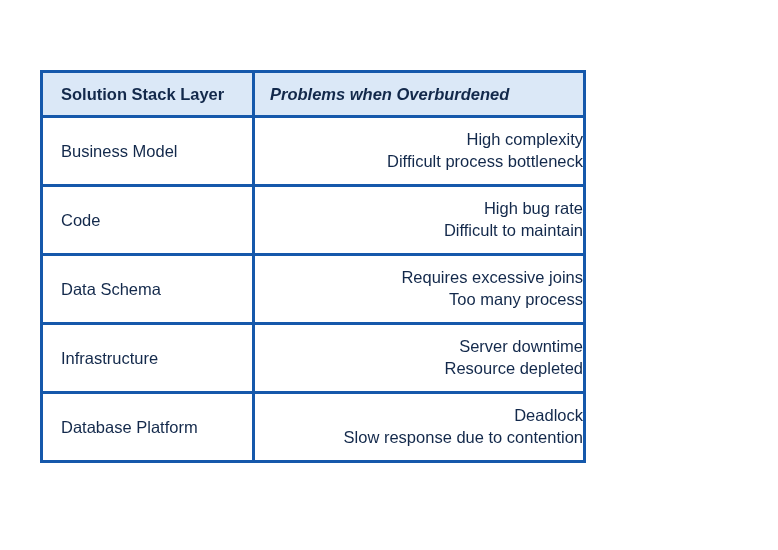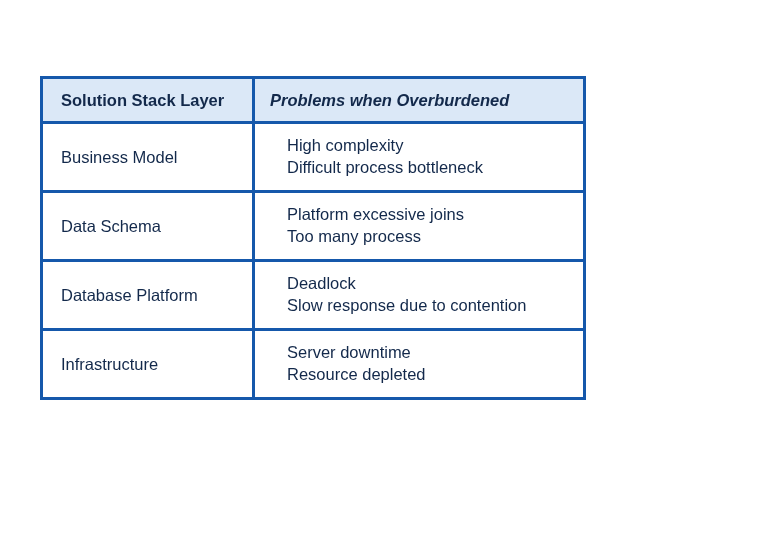--- a/index.html
+++ b/index.html
@@ -10,21 +10,21 @@
     width: 778px;
     height: 550px;
     background: #ffffff;
     font-family: "Liberation Sans", sans-serif;
     overflow: hidden;
   }
 
   #table-wrap {
     position: absolute;
     left: 40px;
-    top: 76px;
+    top: 70px;
     width: 543px;
   }
 
   table.stack-table {
     border-collapse: collapse;
     table-layout: fixed;
     width: 543px;
     border: 3px solid #1558ab;
   }
 
@@ -60,21 +60,21 @@
 
   tbody td.cell-layer {
     padding-left: 18px;
   }
   tbody td.cell-probs {
     padding-left: 32px;
     border-left: 3px solid #1558ab;
     line-height: 1.32;
   }
 
-  .prob-line { display: block; white-space: nowrap; }
+  .prob-line { display: block; white-space: nowrap; text-align: right; }
 </style>
 </head>
 <body>
 
 <div id="table-wrap">
   <table class="stack-table">
     <colgroup>
       <col class="col-layer">
       <col class="col-probs">
     </colgroup>
@@ -86,35 +86,42 @@
     </thead>
     <tbody>
       <tr>
         <td class="cell-layer">Business Model</td>
         <td class="cell-probs">
           <span class="prob-line">High complexity</span>
           <span class="prob-line">Difficult process bottleneck</span>
         </td>
       </tr>
       <tr>
+        <td class="cell-layer">Code</td>
+        <td class="cell-probs">
+          <span class="prob-line">High bug rate</span>
+          <span class="prob-line">Difficult to maintain</span>
+        </td>
+      </tr>
+      <tr>
         <td class="cell-layer">Data Schema</td>
         <td class="cell-probs">
-          <span class="prob-line">Platform excessive joins</span>
+          <span class="prob-line">Requires excessive joins</span>
           <span class="prob-line">Too many process</span>
+        </td>
+      </tr>
+      <tr>
+        <td class="cell-layer">Infrastructure</td>
+        <td class="cell-probs">
+          <span class="prob-line">Server downtime</span>
+          <span class="prob-line">Resource depleted</span>
         </td>
       </tr>
       <tr>
         <td class="cell-layer">Database Platform</td>
         <td class="cell-probs">
           <span class="prob-line">Deadlock</span>
           <span class="prob-line">Slow response due to contention</span>
         </td>
       </tr>
-      <tr>
-        <td class="cell-layer">Infrastructure</td>
-        <td class="cell-probs">
-          <span class="prob-line">Server downtime</span>
-          <span class="prob-line">Resource depleted</span>
-        </td>
-      </tr>
     </tbody>
   </table>
 </div>
 
 </body></html>

